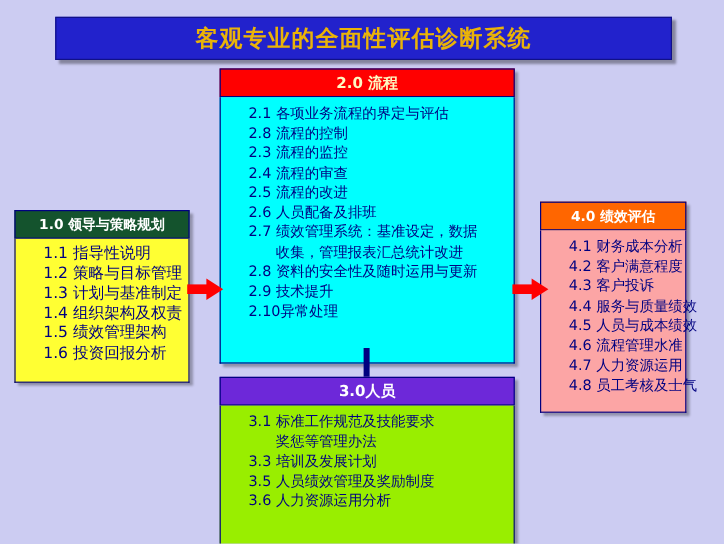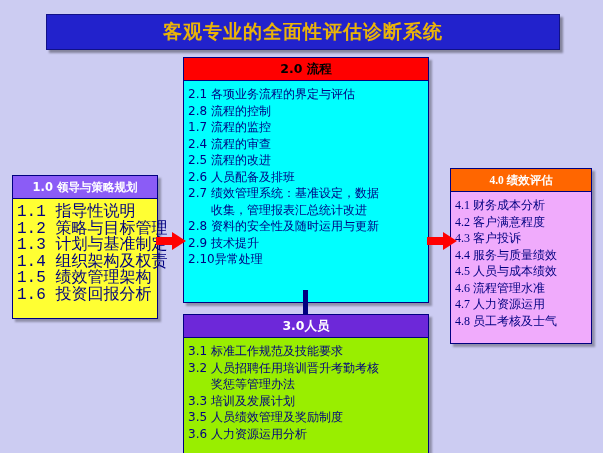--- a/index.html
+++ b/index.html
@@ -26,49 +26,49 @@
   }
 
   
   .panel{position:absolute;box-shadow:3px 3px 2px rgba(0,0,0,0.30);}
   .panel .head{
     display:flex;align-items:center;justify-content:center;
     font-weight:bold;font-size:12.5px;
     height:22px;
   }
   .panel .body{
-    padding:5px 6px 6px 4px;
+    padding:5px 6px 6px 23px;
   }
   .panel .body .line{
     font-size:12px;line-height:16.5px;white-space:pre;
   }
   .panel .body .sub{
     font-size:12px;line-height:16.5px;white-space:pre;
   }
 
   
   #box-flow{left:183px;top:57px;width:246px;}
-  #box-flow .head{background:#ff0000;border:1px solid #000080;color:#000000;}
+  #box-flow .head{background:#ff0000;border:1px solid #000080;color:#fef9c3;}
   #box-flow .body{background:#00ffff;border:1px solid #000080;border-top:none;color:#000080;height:210px;}
 
   
   #box-people{left:183px;top:314px;width:246px;}
   #box-people .head{background:#6d28d9;border:1px solid #000080;color:#ffffff;}
   #box-people .body{background:#99ee00;border:1px solid #000080;border-top:none;color:#000080;height:112px;}
 
   
   #box-lead{left:12px;top:175px;width:146px;}
-  #box-lead .head{background:#8b5cf6;border:1px solid #000080;color:#ffffff;font-size:11.5px;}
+  #box-lead .head{background:#14532d;border:1px solid #000080;color:#ffffff;font-size:11.5px;}
   #box-lead .body{background:#ffff33;border:1px solid #000080;border-top:none;color:#000080;height:108px;}
-  #box-lead .body .line{font-size:16px;line-height:16.5px;font-family:Liberation Mono, monospace;}
+  #box-lead .body .line{font-size:13px;line-height:16.5px;}
 
   
-  #box-perf{left:450px;top:168px;width:142px;font-family:Liberation Serif, serif;}
+  #box-perf{left:450px;top:168px;width:122px;}
   #box-perf .head{background:#ff6600;border:1px solid #000080;color:#ffffff;font-size:11.5px;}
-  #box-perf .body{background:#f0abfc;border:1px solid #000080;border-top:none;color:#000080;height:140px;}
+  #box-perf .body{background:#fca5a5;border:1px solid #000080;border-top:none;color:#000080;height:140px;}
   #box-perf .body .line{font-size:12px;line-height:16.5px;}
 
   
   .arrow{position:absolute;}
   .arrow .shaft{position:absolute;background:#ff0000;}
   .arrow .tip{position:absolute;width:0;height:0;}
 
   
   #arrow-left{left:156px;top:232px;width:30px;height:18px;}
   #arrow-left .shaft{left:0;top:5px;width:18px;height:8px;}
@@ -101,39 +101,38 @@
       <div class="line">1.5 绩效管理架构</div>
       <div class="line">1.6 投资回报分析</div>
     </div>
   </div>
 
   <div class="panel" id="box-flow">
     <div class="head">2.0 流程</div>
     <div class="body">
       <div class="line">2.1 各项业务流程的界定与评估</div>
       <div class="line">2.8 流程的控制</div>
-      <div class="line">1.7 流程的监控</div>
+      <div class="line">2.3 流程的监控</div>
       <div class="line">2.4 流程的审查</div>
       <div class="line">2.5 流程的改进</div>
       <div class="line">2.6 人员配备及排班</div>
       <div class="line">2.7 绩效管理系统：基准设定，数据</div>
       <div class="sub">      收集，管理报表汇总统计改进</div>
       <div class="line">2.8 资料的安全性及随时运用与更新</div>
       <div class="line">2.9 技术提升</div>
       <div class="line">2.10异常处理</div>
     </div>
   </div>
 
   <div id="connector-v"></div>
 
   <div class="panel" id="box-people">
     <div class="head">3.0人员</div>
     <div class="body">
       <div class="line">3.1 标准工作规范及技能要求</div>
-      <div class="line">3.2 人员招聘任用培训晋升考勤考核</div>
       <div class="sub">      奖惩等管理办法</div>
       <div class="line">3.3 培训及发展计划</div>
       <div class="line">3.5 人员绩效管理及奖励制度</div>
       <div class="line">3.6 人力资源运用分析</div>
     </div>
   </div>
 
   <div class="panel" id="box-perf">
     <div class="head">4.0 绩效评估</div>
     <div class="body">

